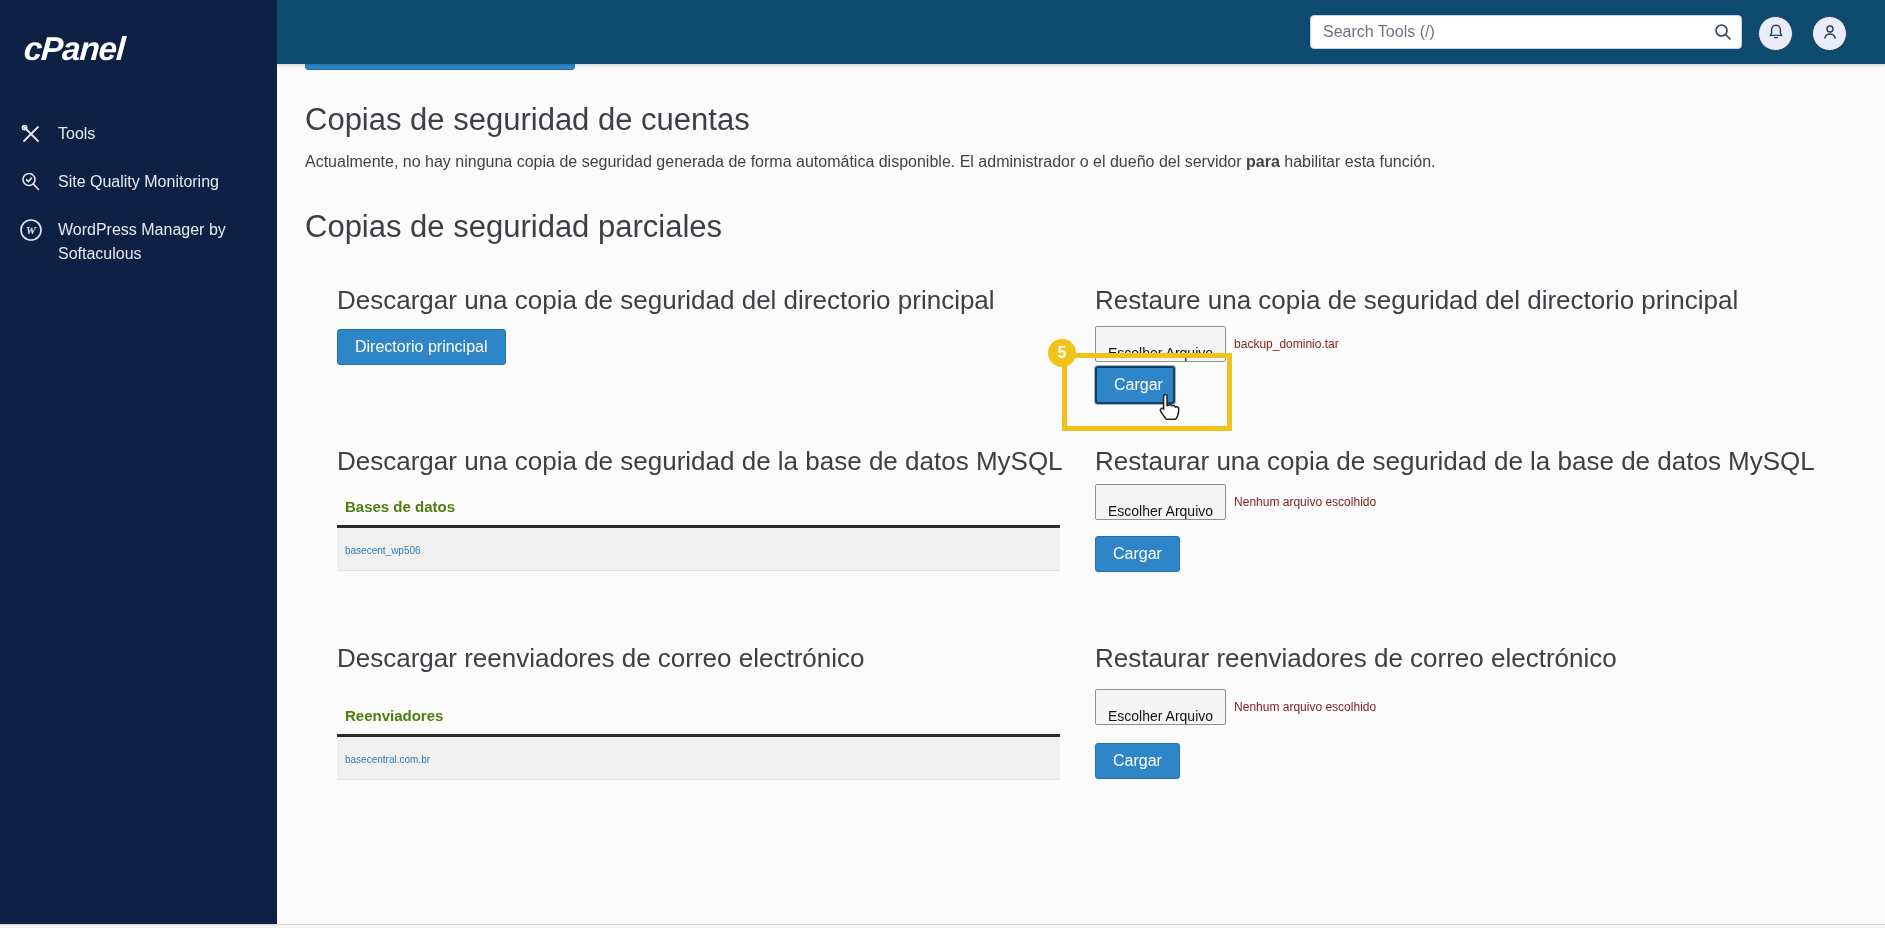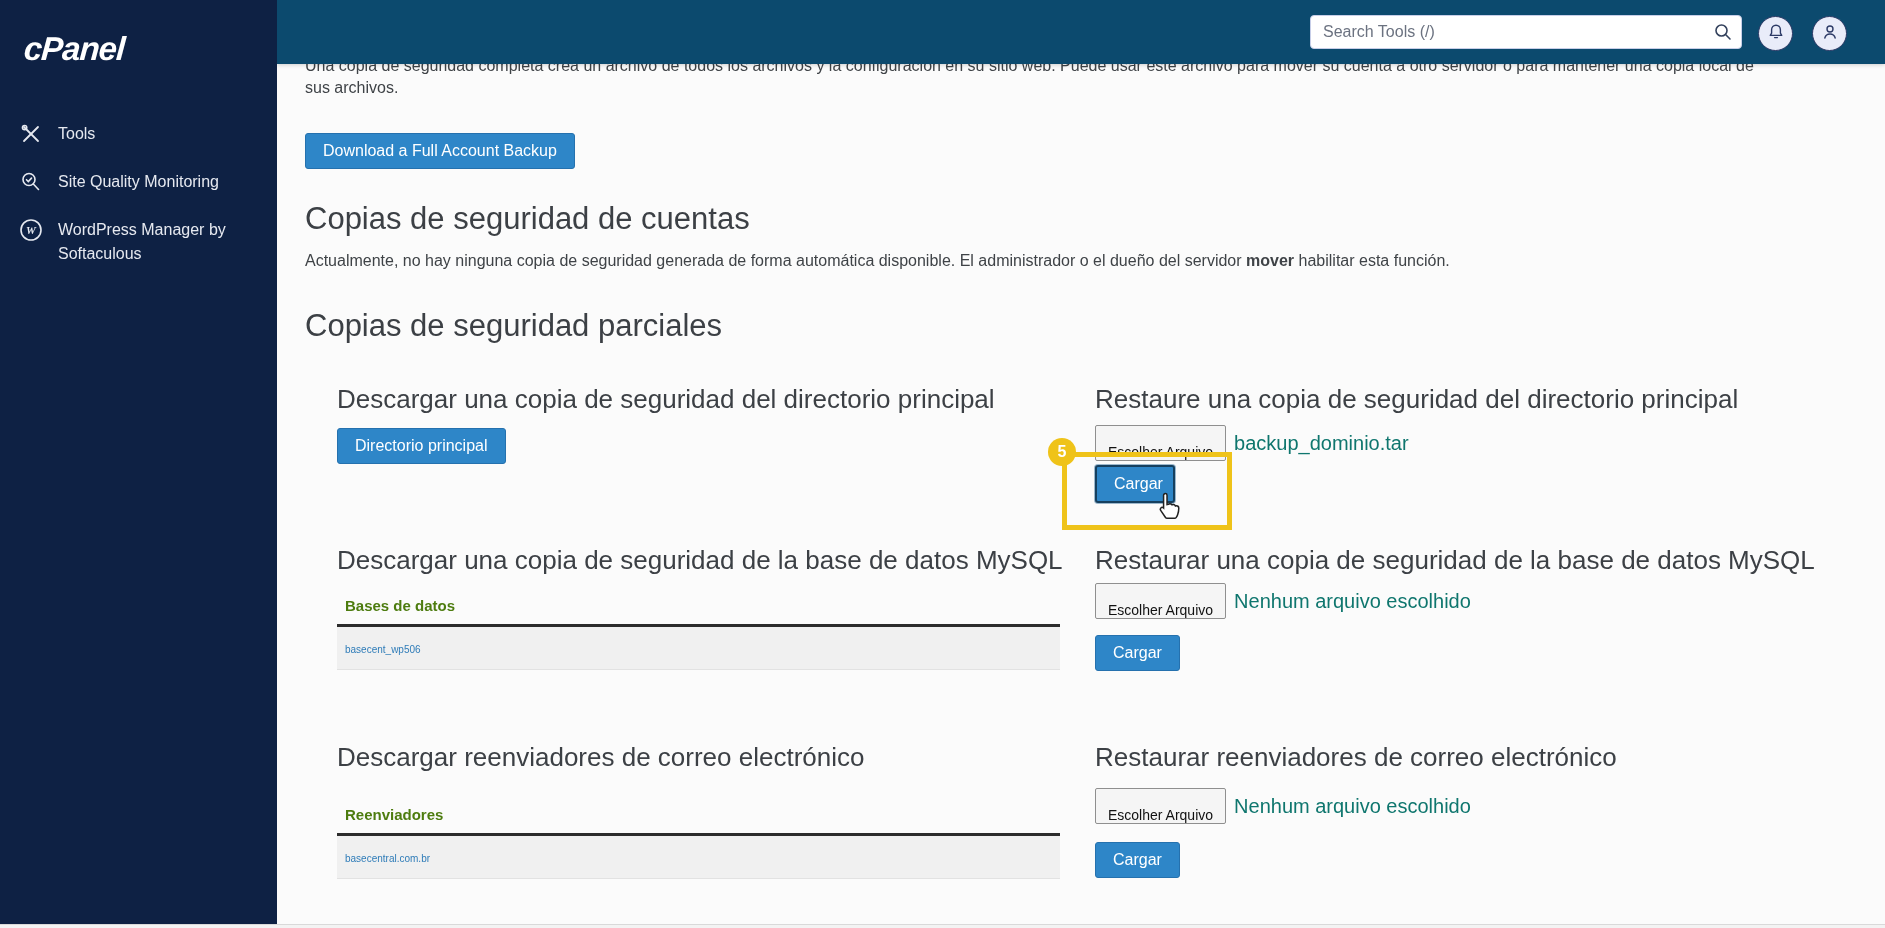--- a/index.html
+++ b/index.html
@@ -38,21 +38,21 @@
   .row-1 { min-height:161px; } .row-2 { min-height:197px; }
   h3 { font-weight:400; color:#3c4045; font-size:26px; line-height:34px; }
   .cell { position:relative;margin-left:32px; }
   .cell.left h3 { max-width:745px; }
   .cell.right h3 { max-width:770px; }
   .btn-dir { margin-top:12px; }
 
   
   .file-row { display:flex; align-items:center; margin-top:9px; }
   .file-chip { display:inline-block; background:#F5F5F5; border:1px solid #8F8F8F; border-radius:2px; font-size:14px; color:#111; padding:17px 12px; height:25px; line-height:18px; cursor:pointer; }
-  .file-text { margin-left:8px; font-size:20px; color:#0f766e; }
+  .file-text { margin-left:8px; font-size:12px; color:#7f1d1d; }
 
   
   .tbl { width:723px; margin-top:14px; }
   .tbl-head { font-size:15px; font-weight:700; color:#4d7c0f; padding:6px 8px 10px 8px; border-bottom:3px solid #2C2C2C; }
   .tbl-row { background:#F0F0F0; padding:12px 8px; border-bottom:1px solid #E2E2E2; }
   .tbl-row a { color:#2F7CB8; font-size:10px; text-decoration:none; cursor:pointer; }
   .tbl.fw { margin-top:26px; }
 
   .cargar { margin-top:16px; }
 
@@ -62,26 +62,25 @@
   .cargar-hl { position:absolute; left:0; top:83px; height:38px; width:80px; border:2px solid #16405F; box-shadow:0 0 0 1px #9DB8CC; z-index:6; }
   .cursor-icon { position:absolute; left:60px; top:110px; z-index:8; }
 
   .bottom-edge { position:absolute; left:0; right:0; bottom:0; height:4px; background:#F3F3F3; border-top:1px solid #D9D9D9; z-index:30; }
 </style>
 </head>
 <body>
 
 <div class="content">
 
-  <p class="intro">Una copia de seguridad completa crea un archivo de todos los archivos y la configuración en su sitio web. Puede usar este archivo para mover su cuenta a otro servidor o para mantener una copia local de sus archivos.</p>
 
   <button class="btn-blue dl-full">Download a Full Account Backup</button>
 
   <h2 class="h2-accounts">Copias de seguridad de cuentas</h2>
-  <p class="note"><span>Actualmente, no hay ninguna copia de seguridad generada de forma automática disponible. El administrador o el dueño del servidor </span><b>mover</b><span> habilitar esta función.</span></p>
+  <p class="note"><span>Actualmente, no hay ninguna copia de seguridad generada de forma automática disponible. El administrador o el dueño del servidor </span><b>para</b><span> habilitar esta función.</span></p>
 
   <h2 class="h2-partial">Copias de seguridad parciales</h2>
 
   <div class="cols">
 
     <div class="cell left row-1">
       <h3>Descargar una copia de seguridad del directorio principal</h3>
       <button class="btn-blue btn-dir">Directorio principal</button>
     </div>
     <div class="cell right row-1">

